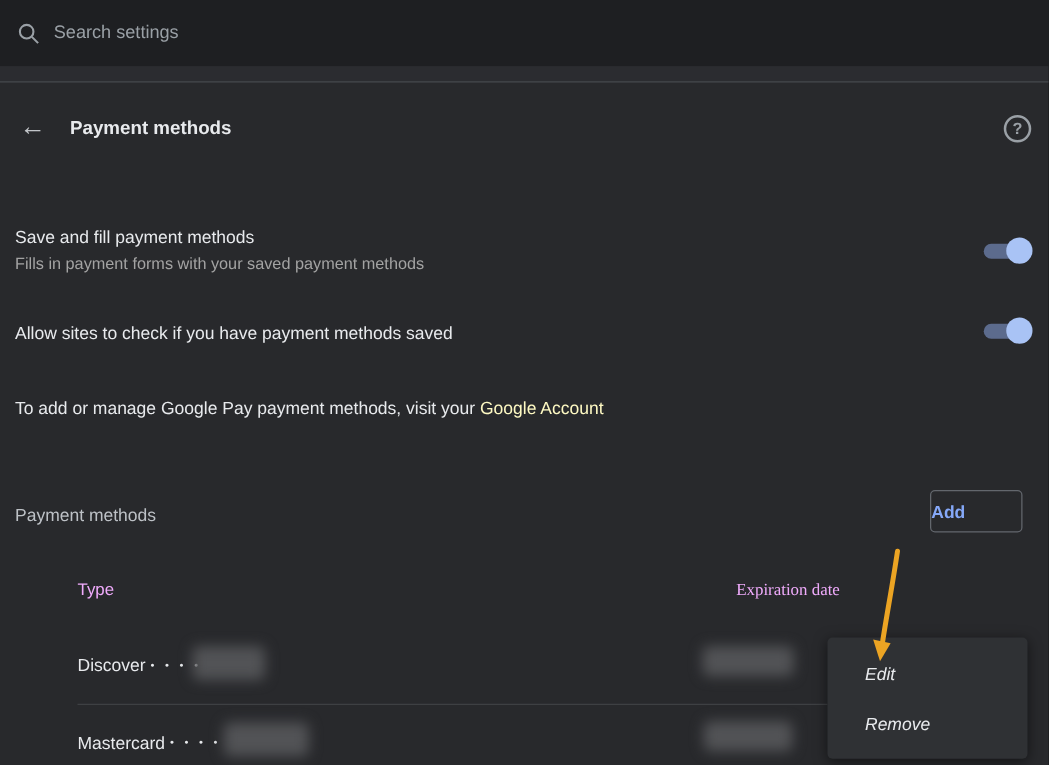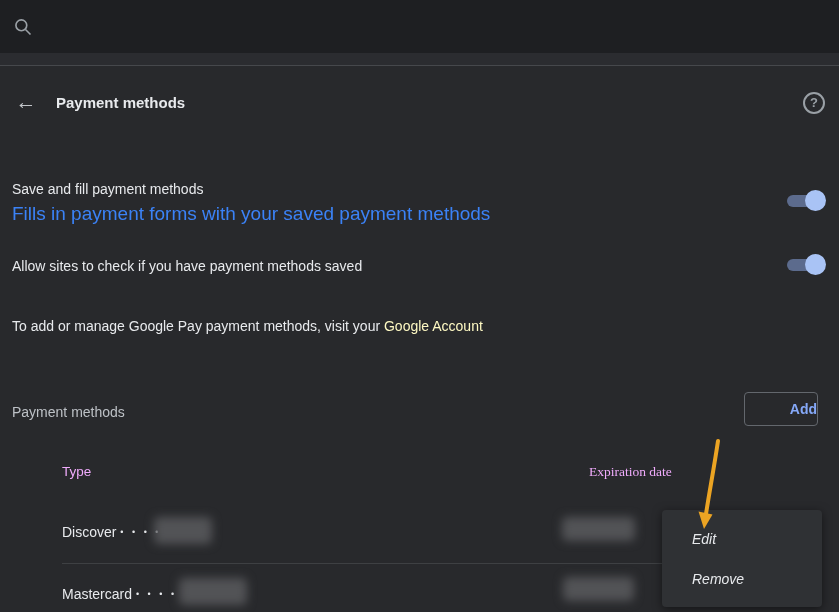--- a/index.html
+++ b/index.html
@@ -18,32 +18,32 @@
 
   
   .band { position:absolute; left:0; top:53px; width:839px; height:13px; background:#2b2c30; border-bottom:1px solid #46484c; }
 
   
   .back-arrow { position:absolute; left:13px; top:89px; width:26px; height:26px; font-size:21px; line-height:26px; text-align:center; color:#c2c5c9; cursor:pointer; }
   .page-title { position:absolute; left:56px; top:94px; font-size:15px; font-weight:bold; color:#e8eaed; }
   .help-icon { position:absolute; left:803px; top:92px; width:22px; height:22px; border:2px solid #9aa0a6; border-radius:50%; color:#9aa0a6; font-size:13px; font-weight:bold; text-align:center; line-height:18px; cursor:pointer; }
 
   .row-label { position:absolute; font-size:14px; color:#e8eaed; white-space:nowrap; }
-  .row-sublabel { position:absolute; font-size:19px; color:#3b82f6; white-space:nowrap; }
+  .row-sublabel { position:absolute; font-size:13px; color:#a3a3a3; white-space:nowrap; }
 
   
   .toggle { position:absolute; width:36px; height:14px; cursor:pointer; }
   .toggle .track { position:absolute; left:0; top:1px; width:34px; height:12px; border-radius:7px; background:#5c6b8d; }
   .toggle .knob { position:absolute; right:-3px; top:-4px; width:21px; height:21px; border-radius:50%; background:#a9c3f5; }
 
   .inline-note { position:absolute; left:12px; top:318px; font-size:14px; color:#e8eaed; white-space:nowrap; }
   .link { color:#fef9c3; cursor:pointer; }
 
   .section-label { position:absolute; left:12px; top:404px; font-size:14px; color:#bdc1c6; }
-  .add-button { position:absolute; left:744px; top:392px; width:74px; height:34px; border:1px solid #63676d; border-radius:4px; background:transparent; color:#85a8f8; font-size:14px; font-weight:bold; font-family:"Liberation Sans", sans-serif; text-align:right; line-height:32px; cursor:pointer; }
+  .add-button { position:absolute; left:744px; top:392px; width:74px; height:34px; border:1px solid #63676d; border-radius:4px; background:transparent; color:#85a8f8; font-size:14px; font-weight:bold; font-family:"Liberation Sans", sans-serif; text-align:left; line-height:32px; cursor:pointer; }
 
   .col-header { position:absolute; top:464px; font-size:13.5px; color:#f0abfc; }
   .card-type { position:absolute; font-size:14px; color:#e8eaed; white-space:nowrap; }
   .dots { font-size:9px; letter-spacing:3px; vertical-align:2px; color:#e8eaed; }
 
   .redacted { position:absolute; background:#525356; border-radius:5px; filter:blur(5px); }
 
   .row-divider { position:absolute; left:62px; top:563px; width:600px; height:1px; background:#3e4043; }
 
   
@@ -55,20 +55,21 @@
 </head>
 <body>
 
 <div id="screen">
 
   <div class="topbar">
     <svg class="search-icon" viewBox="0 0 24 24">
       <circle cx="10" cy="10" r="6.5" fill="none" stroke="#9aa0a6" stroke-width="2"></circle>
       <line x1="15" y1="15" x2="21" y2="21" stroke="#9aa0a6" stroke-width="2"></line>
     </svg>
+    <span class="search-placeholder">Search settings</span>
   </div>
 
   <div class="band"></div>
 
   <div class="back-arrow">←</div>
   <div class="page-title">Payment methods</div>
   <div class="help-icon">?</div>
 
   <div class="row-label" style="left:12px; top:181px;">Save and fill payment methods</div>
   <div class="row-sublabel" style="left:12px; top:203px;">Fills in payment forms with your saved payment methods</div>

